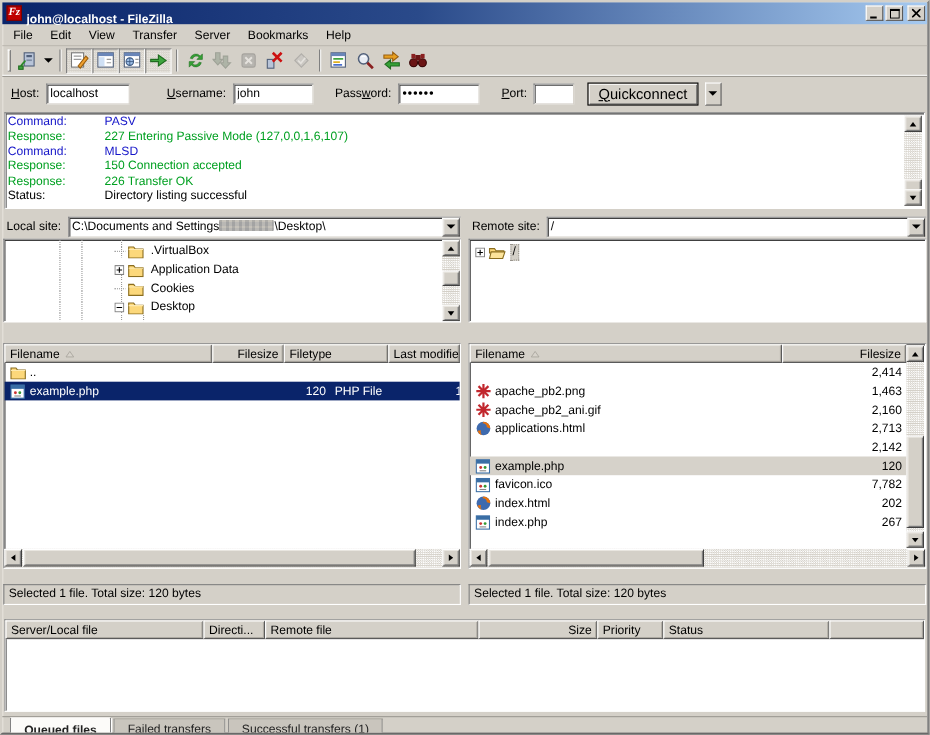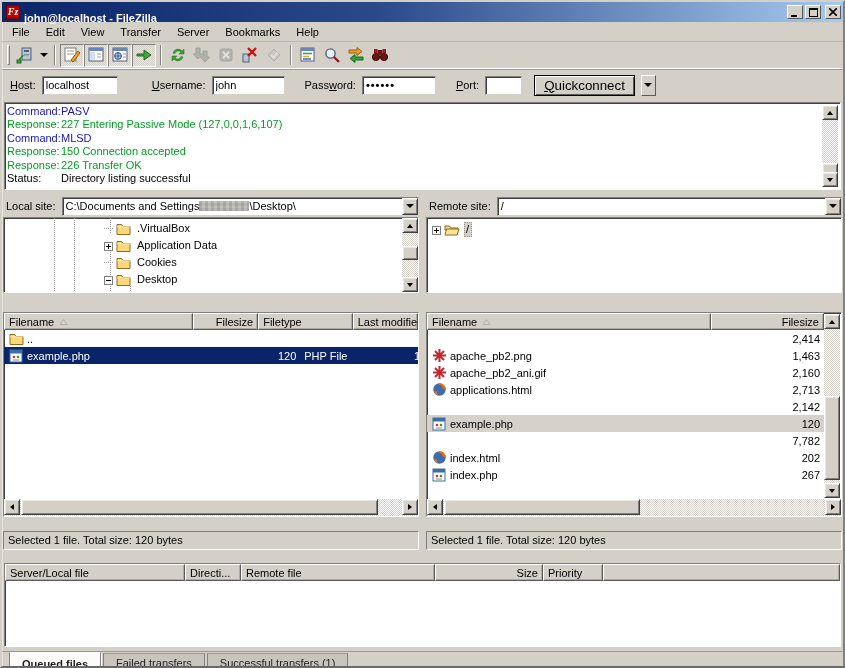--- a/index.html
+++ b/index.html
@@ -49,21 +49,21 @@
   .qc-host { width:76px; } .qc-user { width:73px; } .qc-pass { width:74px; letter-spacing:1px; font-weight:bold;} .qc-port { width:37px; }
   .qc-btn { height:21px; padding:2px 9px 3px; background:#D4D0C8; position:relative;
     border:1px solid #000; box-shadow: inset 1px 1px 0 #fff, inset -1px -1px 0 #5a5a5a; }
   .qc-drop { width:15px; height:21px; display:flex; align-items:center; justify-content:center; }
 
   
   .logwrap { height:88px; flex:0 0 auto; margin:2px 2px 0 2px; background:#fff; position:relative;
      border:1px solid; border-color:#808080 #fff #fff #808080; box-shadow:inset 1px 1px 0 #404040; }
   .loglines { position:absolute; left:2px; top:2px; right:19px; bottom:2px; overflow:hidden; }
   .logline { display:flex; line-height:13.4px; white-space:nowrap; }
-  .logline .llab { width:54px; flex:0 0 auto; }
+  .logline .llab { width:88px; flex:0 0 auto; }
   .log-command { color:#1515C8; } .log-response { color:#00A021; } .log-status { color:#000; }
 
   
   .vscroll { position:absolute; top:2px; right:2px; bottom:2px; width:16px;
      background-image:conic-gradient(#fff 25%, #D4D0C8 0 50%, #fff 0 75%, #D4D0C8 0); background-size:2px 2px; }
   .sbtn { position:absolute; left:0; width:16px; height:15px; background:#D4D0C8;
      border:1px solid; border-color:#fff #404040 #404040 #fff; box-shadow:inset 1px 1px 0 #e9e6e0, inset -1px -1px 0 #808080;
      display:flex; align-items:center; justify-content:center; }
   .sb-up { top:0; } .sb-down { bottom:0; }
   .tri-up { width:0; height:0; border-left:3.5px solid transparent; border-right:3.5px solid transparent; border-bottom:4px solid #000; }
@@ -639,50 +639,62 @@
                     <rect x="4" y="10.5" width="6" height="1" fill="#888"></rect>
                   </svg>
                 </span>
                 <span>example.php</span>
               </div>
             <div class="cell num" style="flex:1;">
                 <span>120</span>
               </div>
           </div>
           <div class="lrow">
-            <div class="cell num" style="flex:1;">
-                <span>7,782</span>
-              </div>
-          </div>
-          <div class="lrow">
-            <div class="cell" style="width:284px;">
-                <span class="ficon">
-                  <svg width="15" height="15">
-                    <circle cx="7.5" cy="7.5" r="6.2" fill="#3E6AAE"></circle>
-                    <path d="M7.5 1.3 a6.2 6.2 0 0 1 6.2 6.2 l-3.1-1 a3.6 3.6 0 0 0-4.1-3.6z" fill="#E8710A"></path>
-                    <path d="M2 9.5 a6.2 6.2 0 0 0 4.2 4 a4.2 4.2 0 0 1-1-4.4z" fill="#E8710A"></path>
-                  </svg>
-                </span>
-                <span>index.html</span>
-              </div>
-            <div class="cell num" style="flex:1;">
-                <span>202</span>
-              </div>
-          </div>
-          <div class="lrow">
             <div class="cell" style="width:284px;">
                 <span class="ficon">
                   <svg width="14" height="14">
                     <rect x="1" y="1" width="12" height="12" fill="#fff" stroke="#3A6EA5"></rect>
                     <rect x="1" y="1" width="12" height="3.5" fill="#3A6EA5"></rect>
                     <circle cx="5" cy="8" r="1.3" fill="#cc3333"></circle>
                     <circle cx="9" cy="8" r="1.3" fill="#339933"></circle>
                     <rect x="4" y="10.5" width="6" height="1" fill="#888"></rect>
                   </svg>
                 </span>
+                <span>favicon.ico</span>
+              </div>
+            <div class="cell num" style="flex:1;">
+                <span>7,782</span>
+              </div>
+          </div>
+          <div class="lrow">
+            <div class="cell" style="width:284px;">
+                <span class="ficon">
+                  <svg width="15" height="15">
+                    <circle cx="7.5" cy="7.5" r="6.2" fill="#3E6AAE"></circle>
+                    <path d="M7.5 1.3 a6.2 6.2 0 0 1 6.2 6.2 l-3.1-1 a3.6 3.6 0 0 0-4.1-3.6z" fill="#E8710A"></path>
+                    <path d="M2 9.5 a6.2 6.2 0 0 0 4.2 4 a4.2 4.2 0 0 1-1-4.4z" fill="#E8710A"></path>
+                  </svg>
+                </span>
+                <span>index.html</span>
+              </div>
+            <div class="cell num" style="flex:1;">
+                <span>202</span>
+              </div>
+          </div>
+          <div class="lrow">
+            <div class="cell" style="width:284px;">
+                <span class="ficon">
+                  <svg width="14" height="14">
+                    <rect x="1" y="1" width="12" height="12" fill="#fff" stroke="#3A6EA5"></rect>
+                    <rect x="1" y="1" width="12" height="3.5" fill="#3A6EA5"></rect>
+                    <circle cx="5" cy="8" r="1.3" fill="#cc3333"></circle>
+                    <circle cx="9" cy="8" r="1.3" fill="#339933"></circle>
+                    <rect x="4" y="10.5" width="6" height="1" fill="#888"></rect>
+                  </svg>
+                </span>
                 <span>index.php</span>
               </div>
             <div class="cell num" style="flex:1;">
                 <span>267</span>
               </div>
           </div>
         </div>
         <div class="hscroll">
           <div class="hbtn hb-left">
               <span class="tri-left"></span>
@@ -708,20 +720,23 @@
           <span>Directi...</span>
         </div>
       <div class="hcell" style="width:194px;">
           <span>Remote file</span>
         </div>
       <div class="hcell num" style="width:108px;">
           <span>Size</span>
         </div>
       <div class="hcell" style="width:60px;">
           <span>Priority</span>
+        </div>
+      <div class="hcell" style="width:151px;">
+          <span>Status</span>
         </div>
       <div class="hcell" style="flex:1 1 auto;"></div>
     </div>
     <div class="qbody"></div>
   </div>
 
   <div class="tabrow">
     <div class="tab active">Queued files</div>
     <div class="tab">Failed transfers</div>
     <div class="tab">Successful transfers (1)</div>

